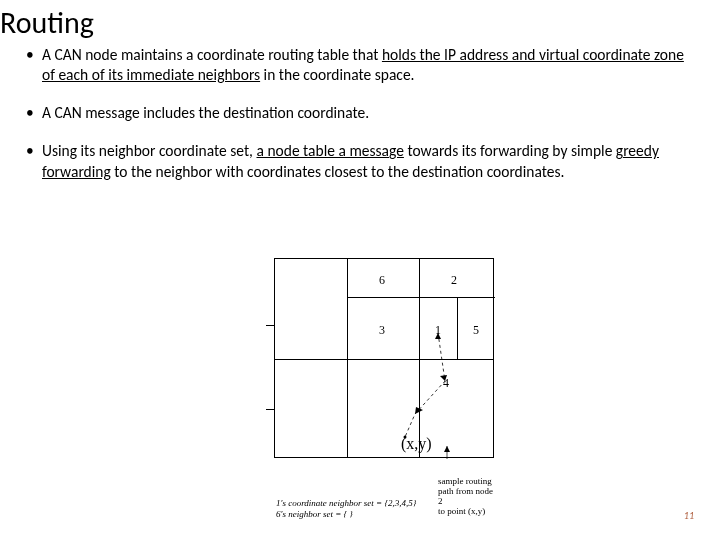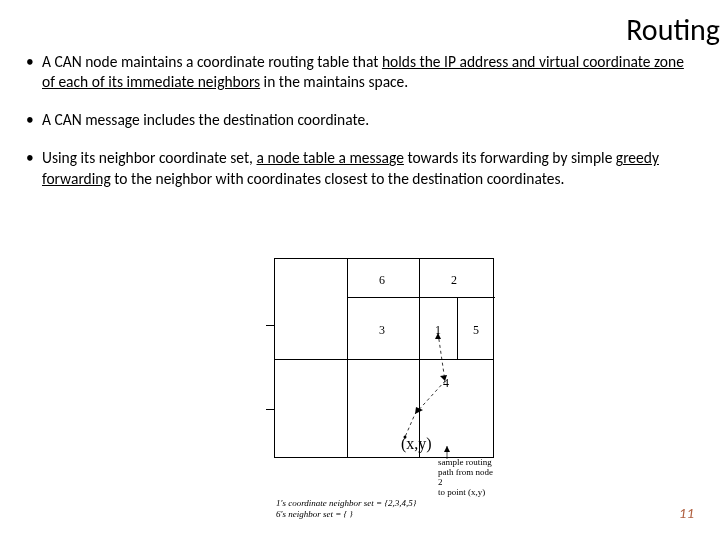--- a/index.html
+++ b/index.html
@@ -6,24 +6,24 @@
   body {
     width: 720px;
     height: 540px;
     font-family: Calibri, Arial, sans-serif;
     background: #fff;
     color: #000;
     position: relative;
     overflow: hidden;
   }
   .title {
-    text-align: right;
+    text-align: left;
     font-size: 30px;
     font-weight: 400;
-    padding-top: 11px;
+    padding-top: 4px;
     padding-bottom: 4px;
   }
   .bullets {
     padding: 0 24px 0 24px;
   }
   .bullet {
     font-size: 15.5px;
     line-height: 1.3;
     margin-bottom: 18px;
     display: flex;
@@ -74,35 +74,35 @@
     position: absolute;
     font-family: Liberation Serif, serif;
     font-size: 9px;
     font-style: italic;
     line-height: 1.2;
   }
   .pagenum {
     position: absolute;
     right: 26px;
     bottom: 18px;
-    font-size: 15px;
+    font-size: 10px;
     color: #b06040;
     font-style: italic;
   }
 </style>
 </head>
 <body>
 
 <div class="title">Routing</div>
 
 <div class="bullets">
   <div class="bullet">
     <span class="dot">•</span>
     <span class="txt">
-      <span>A CAN node maintains a coordinate routing table that </span><span class="u">holds the IP address and virtual coordinate zone of each of its immediate neighbors</span><span> in the maintains space.</span>
+      <span>A CAN node maintains a coordinate routing table that </span><span class="u">holds the IP address and virtual coordinate zone of each of its immediate neighbors</span><span> in the coordinate space.</span>
     </span>
   </div>
   <div class="bullet">
     <span class="dot">•</span>
     <span class="txt">A CAN message includes the destination coordinate.</span>
   </div>
   <div class="bullet">
     <span class="dot">•</span>
     <span class="txt">
       <span>Using its neighbor coordinate set, </span><span class="u">a node table a message</span><span> towards its forwarding by simple </span><span class="u">greedy forwarding</span><span> to the neighbor with coordinates closest to the destination coordinates.</span>
@@ -133,21 +133,21 @@
       <polyline points="163,74 170,122 140,155 130,178" fill="none" stroke="#000" stroke-width="0.8" stroke-dasharray="3,3"></polyline>
       <polygon points="163,74 160,80 166,80" fill="#000"></polygon>
       <polygon points="170,122 165,117 172,116" fill="#000"></polygon>
       <polygon points="140,155 141,148 148,151" fill="#000"></polygon>
       <circle cx="130" cy="178" r="1.5" fill="#000"></circle>
       <polyline points="172,187 172,200" fill="none" stroke="#000" stroke-width="0.7"></polyline>
       <polygon points="172,187 169,193 175,193" fill="#000"></polygon>
     </svg>
   </div>
 
-  <div class="caption" style="left:164px;top:200px">
+  <div class="caption" style="left:164px;top:219px">
     <div>sample routing</div>
     <div>path from node 2</div>
     <div>to point (x,y)</div>
   </div>
 
   <div class="neighset" style="left:2px;top:240px">
     <div>1's coordinate neighbor set = {2,3,4,5}</div>
     <div>6's neighbor set = { }</div>
   </div>
 </div>

